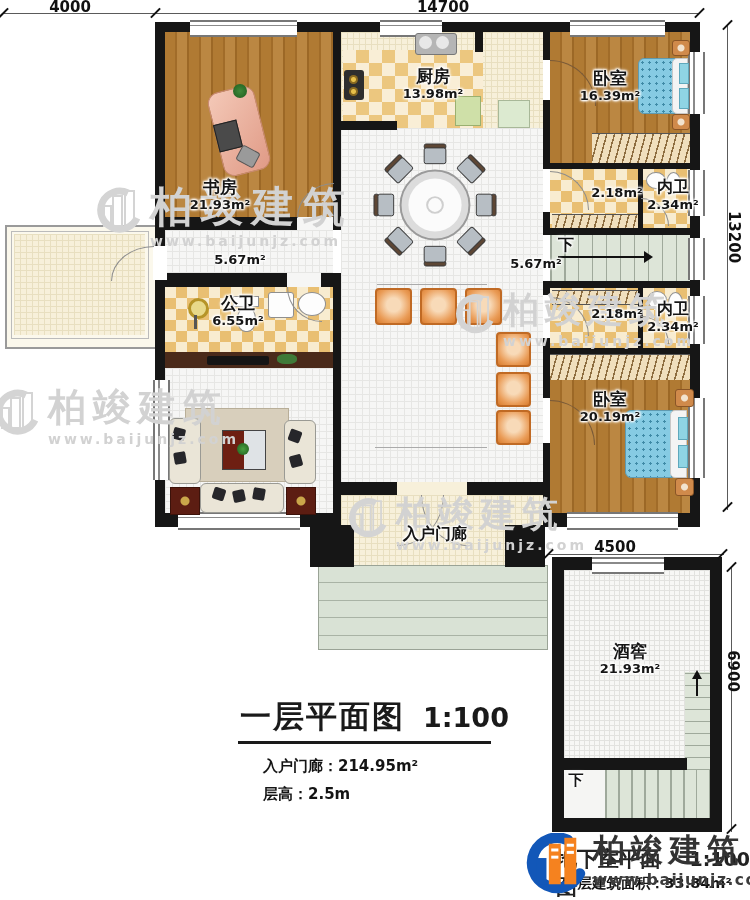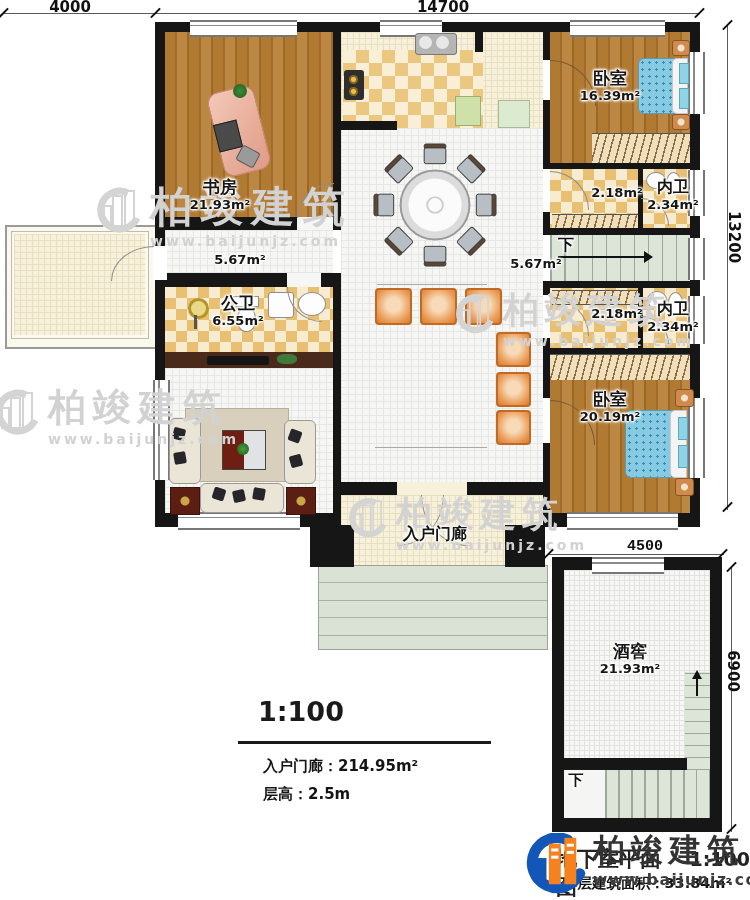--- a/index.html
+++ b/index.html
@@ -66,21 +66,21 @@
   <div class="dim dimlbl" style="left:398px;top:-2px;width:90px;">14700</div>
 
   <div class="dim dimline-v" style="left:727px;top:24px;height:486px;"></div>
   <div class="dim tick" style="left:721px;top:24px;"></div>
   <div class="dim tick" style="left:721px;top:506px;"></div>
   <div class="dim dimlbl" style="left:692px;top:228px;width:84px;transform:rotate(90deg);">13200</div>
 
   <div class="dim dimline-h" style="left:548px;top:554px;width:176px;"></div>
   <div class="dim tick" style="left:542px;top:553px;"></div>
   <div class="dim tick" style="left:716px;top:553px;"></div>
-  <div class="dim dimlbl" style="left:605px;top:538px;width:80px;font-family:Liberation Mono, monospace;">4500</div>
+  <div class="dim dimlbl" style="left:575px;top:538px;width:80px;">4500</div>
 
   <div class="dim dimline-v" style="left:731px;top:566px;height:266px;"></div>
   <div class="dim tick" style="left:725px;top:566px;"></div>
   <div class="dim tick" style="left:725px;top:828px;"></div>
   <div class="dim dimlbl" style="left:696px;top:662px;width:74px;transform:rotate(90deg);">6900</div>
 
   <div class="floor wood" style="left:165px;top:32px;width:168px;height:185px;"></div>
   <div class="floor tile" style="left:165px;top:230px;width:168px;height:43px;"></div>
   <div class="floor checker-b" style="left:165px;top:287px;width:168px;height:65px;"></div>
   <div class="floor" style="left:165px;top:352px;width:168px;height:16px;background:#4a2a1a;"></div>
@@ -334,20 +334,24 @@
     <div>
       <div class="wbrand" style="font-size:36px;letter-spacing:6px;">柏竣建筑</div>
       <div class="wurl">www.baijunjz.com</div>
     </div>
   </div>
 
   <div class="lbl" style="left:160px;top:177px;width:120px;">
     <div class="nm">书房</div>
     <div class="ar">21.93m²</div>
   </div>
+  <div class="lbl" style="left:373px;top:66px;width:120px;">
+    <div class="nm">厨房</div>
+    <div class="ar">13.98m²</div>
+  </div>
   <div class="lbl" style="left:550px;top:68px;width:120px;">
     <div class="nm">卧室</div>
     <div class="ar">16.39m²</div>
   </div>
   <div class="lbl" style="left:572px;top:185px;width:90px;">
     <div class="ar">2.18m²</div>
   </div>
   <div class="lbl" style="left:629px;top:178px;width:88px;">
     <div class="nm" style="font-size:16px;">内卫</div>
     <div class="ar">2.34m²</div>
@@ -381,20 +385,21 @@
   </div>
   <div class="lbl" style="left:570px;top:641px;width:120px;">
     <div class="nm">酒窖</div>
     <div class="ar">21.93m²</div>
   </div>
   <div class="lbl" style="left:558px;top:772px;width:36px;">
     <div class="nm" style="font-size:15px;">下</div>
   </div>
 
   <div class="title-row" style="left:240px;top:696px;">
+    <span style="font-size:31px;letter-spacing:2px;">一层平面图</span>
     <span style="font-size:27px;margin-left:18px;">1:100</span>
   </div>
   <div class="abs" style="left:238px;top:741px;width:253px;height:3px;background:#1a1a1a;z-index:6;"></div>
   <div class="abs" style="left:263px;top:757px;z-index:6;">
     <div class="stat-line"><span>入户门廊：</span><span>214.95m²</span></div>
     <div class="stat-line"><span>层高：</span><span>2.5m</span></div>
   </div>
 
   <div class="title-row" style="left:556px;top:845px;z-index:5;color:#222;">
     <span style="font-size:21px;">地下室平面图</span>

